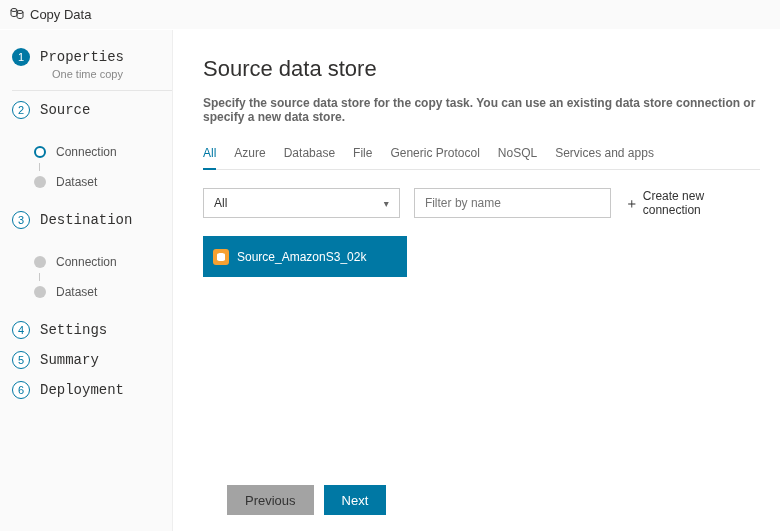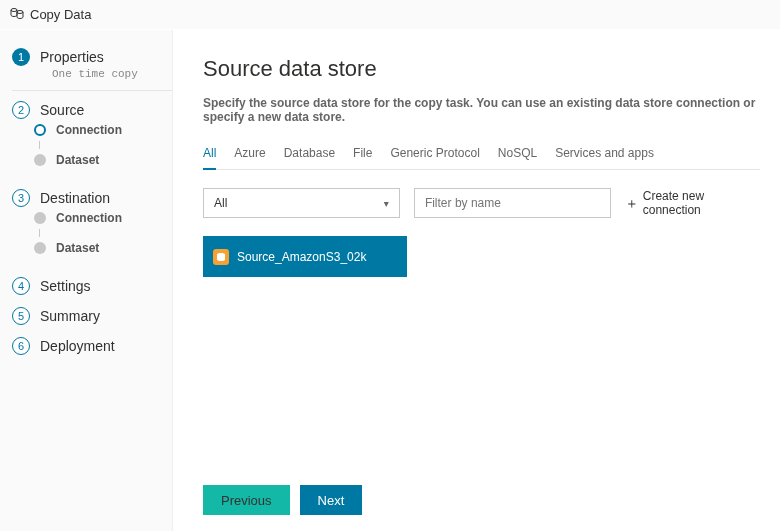--- a/index.html
+++ b/index.html
@@ -7,23 +7,23 @@
   .root { display: flex; flex-direction: column; width: 100%; height: 100%; }
   .topbar { height: 30px; background: #fafafa; border-bottom: 1px solid #fff; display: flex; align-items: center; padding: 12px 10px; font-size: 13px; color: #323130; }
   .topbar .tb-icon { margin-right: 6px; font-size: 13px; }
   .body { flex: 1; display: flex; overflow: hidden; }
   .sidebar { width: 172px; background: #fafafa; padding: 12px 0 0 0; font-size: 13px; color: #323130; }
   .step { padding: 6px 0 6px 12px; }
   .step-row { display: flex; align-items: center; }
   .circ { width: 18px; height: 18px; border-radius: 50%; display: flex; align-items: center; justify-content: center; font-size: 11px; margin-right: 10px; flex-shrink: 0; }
   .circ.fill { background: #0078A4; color: #fff; }
   .circ.line { border: 1.5px solid #0078A4; color: #0078A4; background: #fff; }
-  .step-title { font-size: 14px; color: #323130; }
-  .step-sub { font-size: 11px; color: #888; margin-left: 40px; margin-top: 2px; font-family: Liberation Mono, monospace; }
-  .sub-items { margin: 0 0 6px 18px; font-weight: bold; }
+  .step-title { font-size: 14px; color: #323130; font-family: Liberation Mono, monospace; }
+  .step-sub { font-size: 11px; color: #888; margin-left: 40px; margin-top: 2px; }
+  .sub-items { margin: 22px 0 6px 18px; }
   .sub-item { display: flex; align-items: center; padding: 4px 0; font-size: 12px; color: #555; }
   .dot { width: 12px; height: 12px; border-radius: 50%; margin-right: 10px; margin-left: 4px; flex-shrink: 0; }
   .dot.active { border: 2px solid #0078A4; background: #fff; }
   .dot.idle { background: #c8c8c8; }
   .connector { width: 1px; height: 8px; background: #c8c8c8; margin-left: 9px; }
   .divider { height: 1px; background: #e5e5e5; margin: 4px 0 4px 12px; }
   .main { flex: 1; background: #fff; padding: 26px 20px 0 30px; display: flex; flex-direction: column; position: relative; border-left: 1px solid #eee;}
   .page-title { font-size: 22px; font-weight: 400; color: #323130; margin-bottom: 14px; }
   .page-desc { font-size: 12px; color: #666; margin-bottom: 18px; font-weight: bold; }
   .tabs { display: flex; gap: 18px; font-size: 12px; color: #666; border-bottom: 1px solid #e5e5e5; }
@@ -31,21 +31,21 @@
   .tab.active { color: #0078A4; border-bottom: 2px solid #0078A4; margin-bottom: -1px; }
   .filters { display: flex; gap: 14px; align-items: center; margin-top: 18px; }
   .select { width: 204px; height: 30px; border: 1px solid #c8c8c8; display: flex; align-items: center; justify-content: space-between; padding: 0 10px; font-size: 12px; color: #333; cursor: pointer; background:#fff;}
   .textin { width: 204px; height: 30px; border: 1px solid #c8c8c8; padding: 0 10px; font-size: 12px; color: #333; outline: none; }
   .create-link { display: flex; align-items: center; font-size: 12px; color: #333; cursor: pointer; gap: 4px; margin-left: auto;}
   .card { margin-top: 18px; width: 204px; height: 41px; background: #0078A4; color: #fff; display: flex; align-items: center; padding: 0 10px; font-size: 12px; cursor: pointer; }
   .card-icon { width: 16px; height: 16px; background: #f6a132; border-radius: 3px; margin-right: 8px; display:flex; align-items:center; justify-content:center; }
   .card-icon svg { width:10px; height:10px; }
   .footer { position: absolute; bottom: 0; left: 0; right: 0; padding: 0 0 16px 30px; display: flex; gap: 10px; }
   .btn { height: 30px; padding: 0 18px; font-size: 13px; border: none; cursor: pointer; }
-  .btn.sec { background: #14b8a6; color: #333; }
+  .btn.sec { background: #a3a3a3; color: #333; margin-left: 24px; }
   .btn.pri { background: #0078A4; color: #fff; }
   .chev { font-size: 10px; color: #666; }
   .plus { font-size: 14px; line-height: 1; }
 </style>
 </head>
 <body>
 
 <div class="root">
   <div class="topbar">
     <span class="tb-icon">

